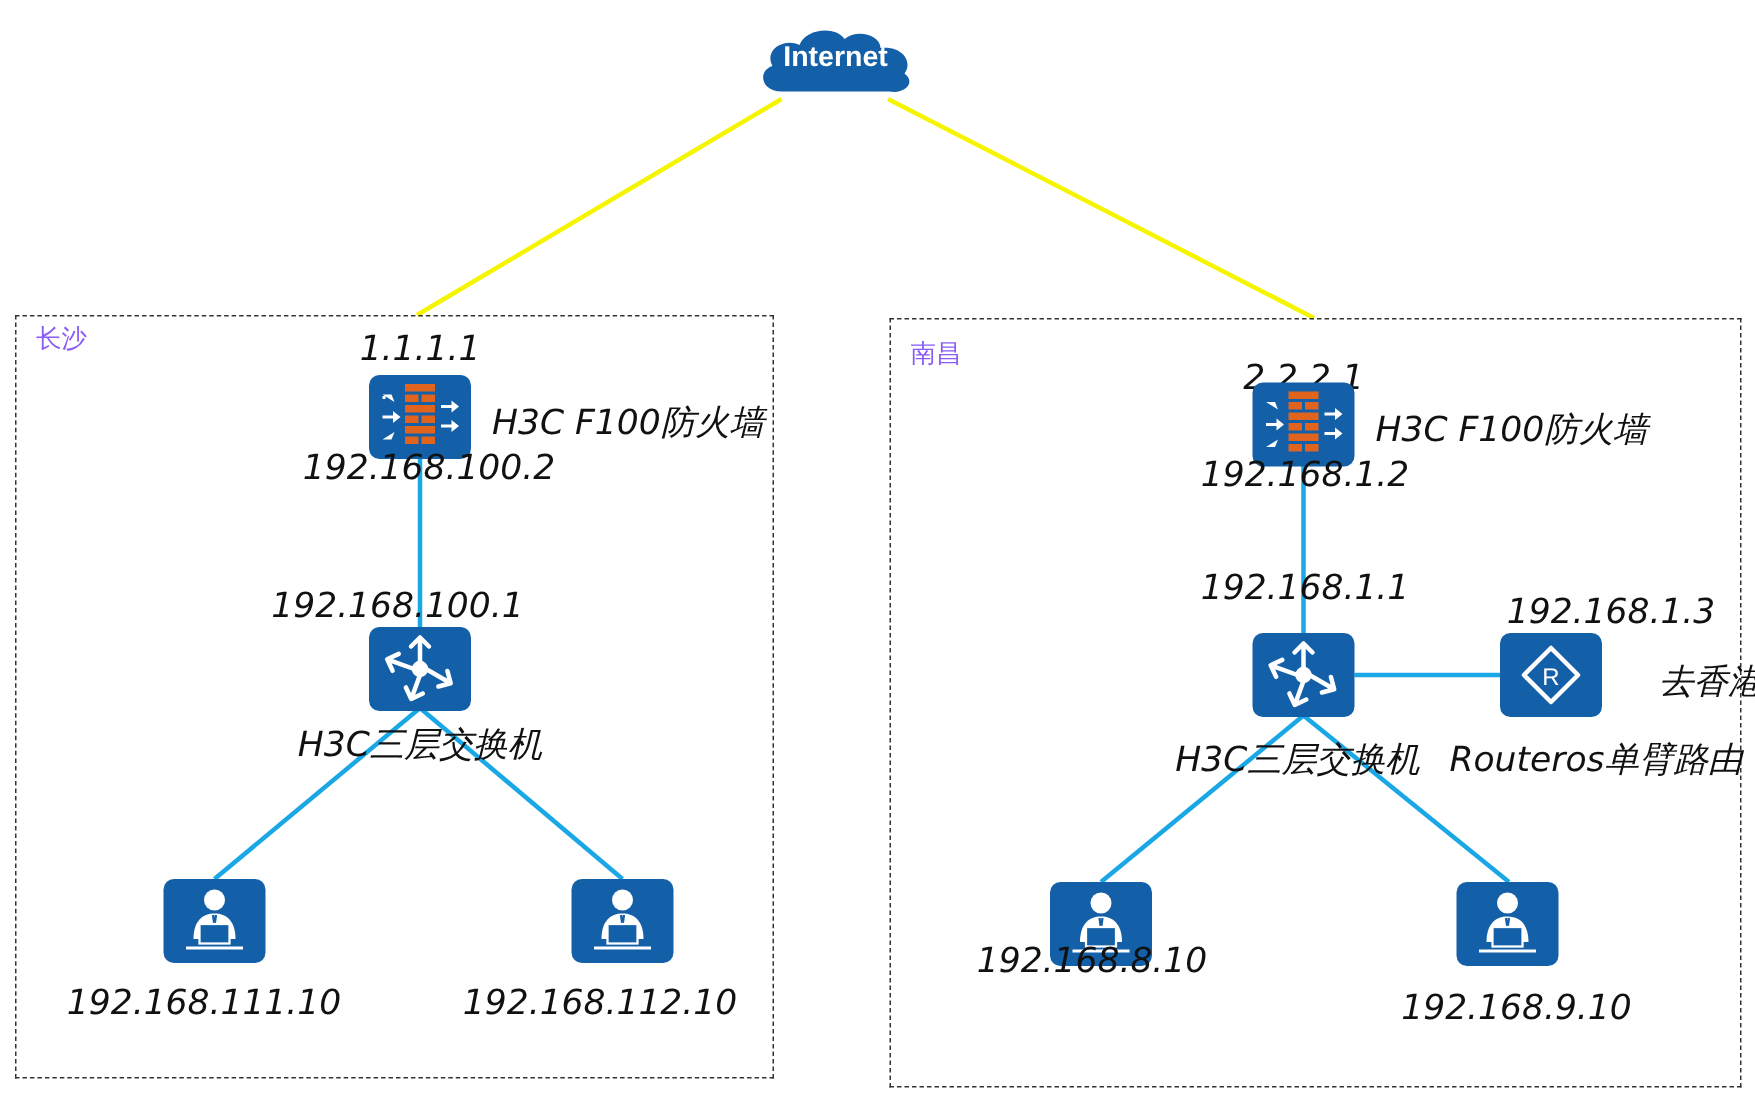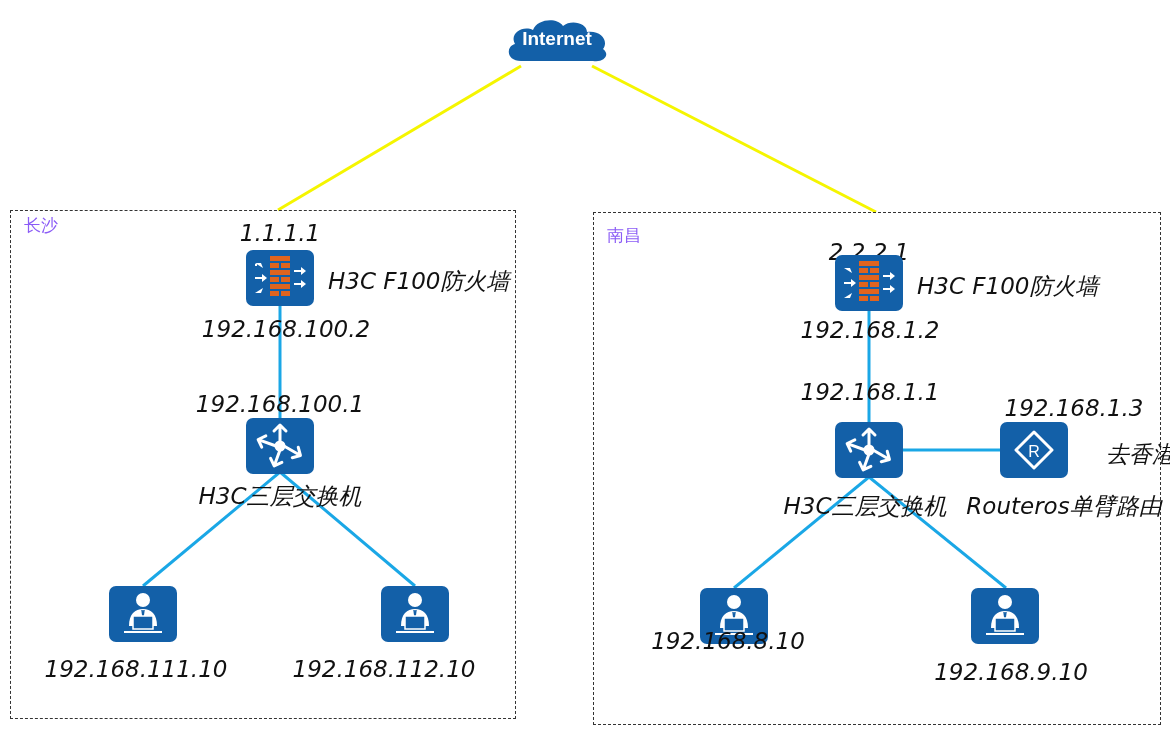--- a/index.html
+++ b/index.html
@@ -61,23 +61,23 @@
       <path d="M9 13 l8 5 l-2 -5 z"></path>
         <rect x="9" y="14" width="2" height="2"></rect>
       <path d="M9 27 h7 v-3 l5 4 l-5 4 v-3 h-7 z"></path>
       <path d="M9 43 l8 -5 l-2 5 z"></path>
       <path d="M48 20 h7 v-3 l5 4 l-5 4 v-3 h-7 z"></path>
       <path d="M48 33 h7 v-3 l5 4 l-5 4 v-3 h-7 z"></path>
     </g>
   </svg>
 </div>
 <div class="lbl" style="left:328px; top:266px;">H3C F100防火墙</div>
-<div class="lbl c" style="left:286px; top:316px;">192.168.100.2</div>
+<div class="lbl c" style="left:286px; top:299px;">192.168.100.2</div>
 
-<div class="lbl c" style="left:280px; top:391px;text-align:right;">192.168.100.1</div>
+<div class="lbl c" style="left:265px; top:391px;text-align:right;">192.168.100.1</div>
 <div class="dev" style="left:246px; top:418px;">
   <svg width="68" height="56" viewBox="0 0 68 56">
     <g stroke="#fff" stroke-width="3" fill="none" stroke-linecap="round" stroke-linejoin="round">
       <circle cx="34" cy="28" r="4" fill="#fff"></circle>
       <path d="M34 24 V8 M28 13 L34 7 L40 13"></path>
       <path d="M38 28 H56 M51 22 L57 28 L51 34" transform="rotate(30 38 28)"></path>
       <path d="M34 32 V48 M28 43 L34 49 L40 43" transform="rotate(20 34 32)"></path>
       <path d="M30 28 H12 M17 22 L11 28 L17 34" transform="rotate(20 30 28)"></path>
     </g>
   </svg>
@@ -101,21 +101,21 @@
   <svg width="68" height="56" viewBox="0 0 68 56">
     <g fill="#fff">
         <circle cx="34" cy="14" r="7"></circle>
       <path d="M20 40 C20 28 26 23 34 23 C42 23 48 28 48 40 Z"></path>
       </g>
     <path d="M33 24 L34 31 L35 24" stroke="#1360a8" stroke-width="1.5" fill="none"></path>
     <rect x="24" y="30" width="20" height="13" fill="#1360a8" stroke="#fff" stroke-width="1.5"></rect>
     <rect x="15" y="45" width="38" height="2" fill="#fff"></rect>
   </svg>
 </div>
-<div class="lbl c" style="left:384px; top:656px;">192.168.112.10</div>
+<div class="lbl c" style="left:400px; top:656px;">192.168.112.10</div>
 
 <div class="region" style="left:593px; top:212px; width:568px; height:513px;"></div>
 <div class="region-label" style="left:607px; top:224px;">南昌</div>
 
 <div class="lbl c" style="left:869px; top:239px;">2.2.2.1</div>
 <div class="dev" style="left:835px; top:255px;">
   <svg width="68" height="56" viewBox="0 0 68 56">
     <g fill="#e0641e">
       <rect x="24" y="6" width="20" height="5"></rect>
       <rect x="24" y="13" width="9" height="5"></rect>
@@ -130,21 +130,21 @@
     <g fill="#fff">
       <path d="M9 13 l8 5 l-2 -5 z"></path>
       <path d="M9 27 h7 v-3 l5 4 l-5 4 v-3 h-7 z"></path>
       <path d="M9 43 l8 -5 l-2 5 z"></path>
       <path d="M48 20 h7 v-3 l5 4 l-5 4 v-3 h-7 z"></path>
       <path d="M48 33 h7 v-3 l5 4 l-5 4 v-3 h-7 z"></path>
     </g>
   </svg>
 </div>
 <div class="lbl" style="left:917px; top:271px;">H3C F100防火墙</div>
-<div class="lbl c" style="left:870px; top:317px;">192.168.1.2</div>
+<div class="lbl c" style="left:870px; top:304px;">192.168.1.2</div>
 
 <div class="lbl c" style="left:870px; top:379px;">192.168.1.1</div>
 <div class="dev" style="left:835px; top:422px;">
   <svg width="68" height="56" viewBox="0 0 68 56">
     <g stroke="#fff" stroke-width="3" fill="none" stroke-linecap="round" stroke-linejoin="round">
       <circle cx="34" cy="28" r="4" fill="#fff"></circle>
       <path d="M34 24 V8 M28 13 L34 7 L40 13"></path>
       <path d="M38 28 H56 M51 22 L57 28 L51 34" transform="rotate(30 38 28)"></path>
       <path d="M34 32 V48 M28 43 L34 49 L40 43" transform="rotate(20 34 32)"></path>
       <path d="M30 28 H12 M17 22 L11 28 L17 34" transform="rotate(20 30 28)"></path>

